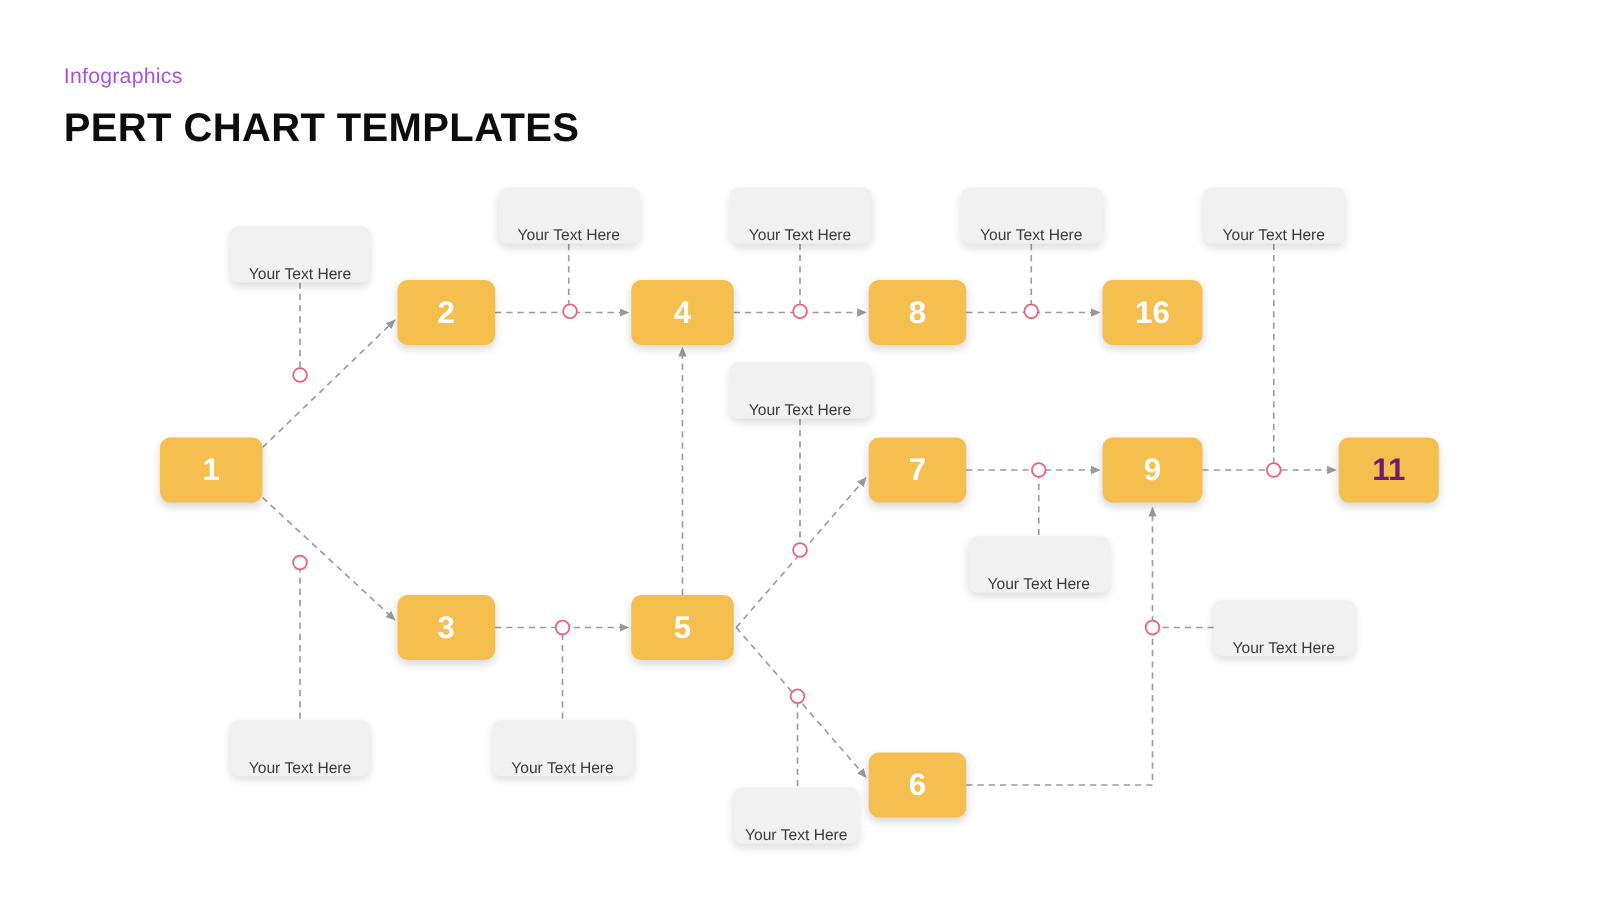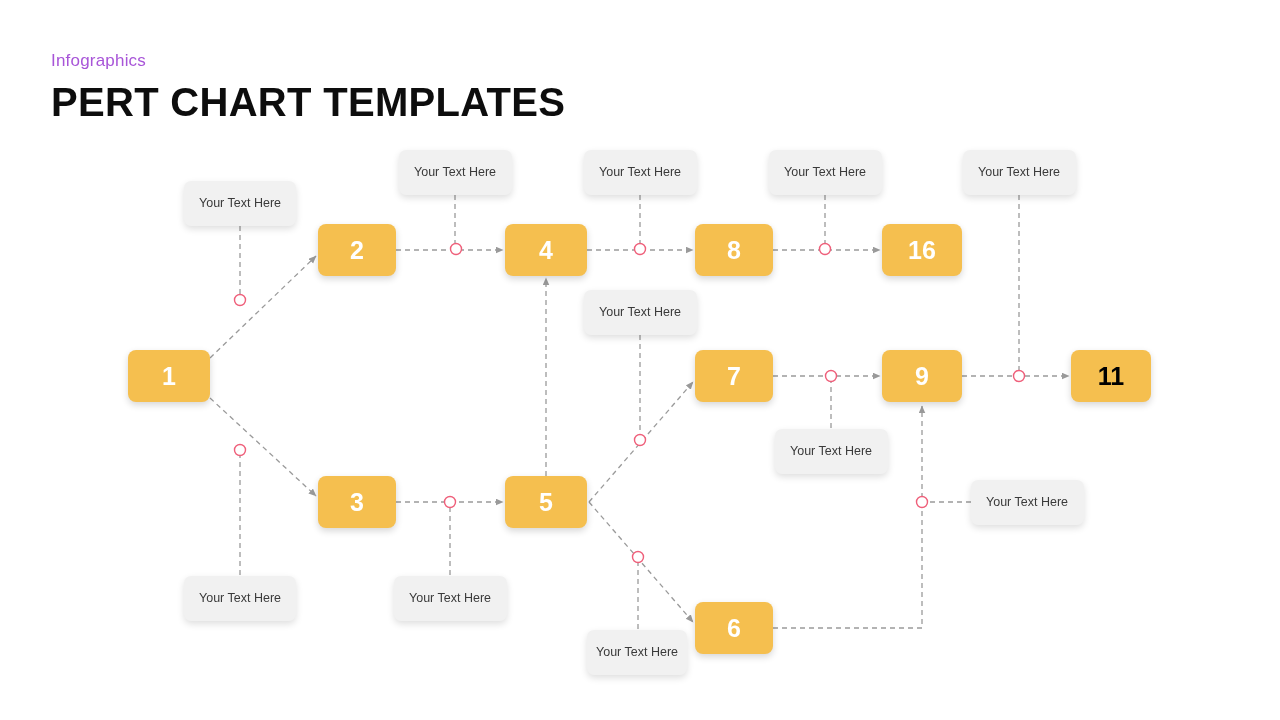--- a/index.html
+++ b/index.html
@@ -31,21 +31,21 @@
   }
   #eyebrow {
     font-size: 17px;
     font-weight: 400;
     color: #a855d8;
     letter-spacing: 0.2px;
     line-height: 22px;
     margin: 0;
   }
   #title {
-    font-size: 40px;
+    font-size: 32px;
     font-weight: bold;
     color: #0d0d0d;
     letter-spacing: 0.3px;
     line-height: 44px;
     margin: 8px 0 0 0;
     white-space: nowrap;
   }
   
   #diagram {
     position: absolute;
@@ -79,21 +79,21 @@
     line-height: 1;
     user-select: none;
   }
   .text-box {
     position: absolute;
     box-sizing: border-box;
     border-radius: 7px;
     background: #f1f1f1;
     box-shadow: 0 3px 7px rgba(0,0,0,0.13);
     display: flex;
-    align-items: center;
+    align-items: flex-end;
     justify-content: center;
   }
   .text-box-label {
     color: #3a3a3a;
     font-size: 12.5px;
     font-weight: 400;
     line-height: 1;
     white-space: nowrap;
     user-select: none;
   }
@@ -179,21 +179,21 @@
         <div class="node-box" style="left: 695px; top: 224px; width: 78px; height: 52px; background: rgb(245, 191, 79);">
           <span class="node-label" style="color: rgb(255, 255, 255);">8</span>
         </div>
         <div class="node-box" style="left: 882px; top: 350px; width: 80px; height: 52px; background: rgb(245, 191, 79);">
           <span class="node-label" style="color: rgb(255, 255, 255);">9</span>
         </div>
         <div class="node-box" style="left: 882px; top: 224px; width: 80px; height: 52px; background: rgb(245, 191, 79);">
           <span class="node-label" style="color: rgb(255, 255, 255);">16</span>
         </div>
         <div class="node-box" style="left: 1071px; top: 350px; width: 80px; height: 52px; background: rgb(245, 191, 79);">
-          <span class="node-label" style="color: #000000;">11</span>
+          <span class="node-label" style="color: #701a75;">11</span>
         </div>
       </div>
     <div id="textboxes-group">
         <div class="text-box" style="left: 184px; top: 180.5px; width: 112px; height: 45px; background: rgb(241, 241, 241);">
           <span class="text-box-label" style="color: rgb(58, 58, 58);">Your Text Here</span>
         </div>
         <div class="text-box" style="left: 398.5px; top: 149.5px; width: 113px; height: 45px; background: rgb(241, 241, 241);">
           <span class="text-box-label" style="color: rgb(58, 58, 58);">Your Text Here</span>
         </div>
         <div class="text-box" style="left: 583.5px; top: 149.5px; width: 113px; height: 45px; background: rgb(241, 241, 241);">

